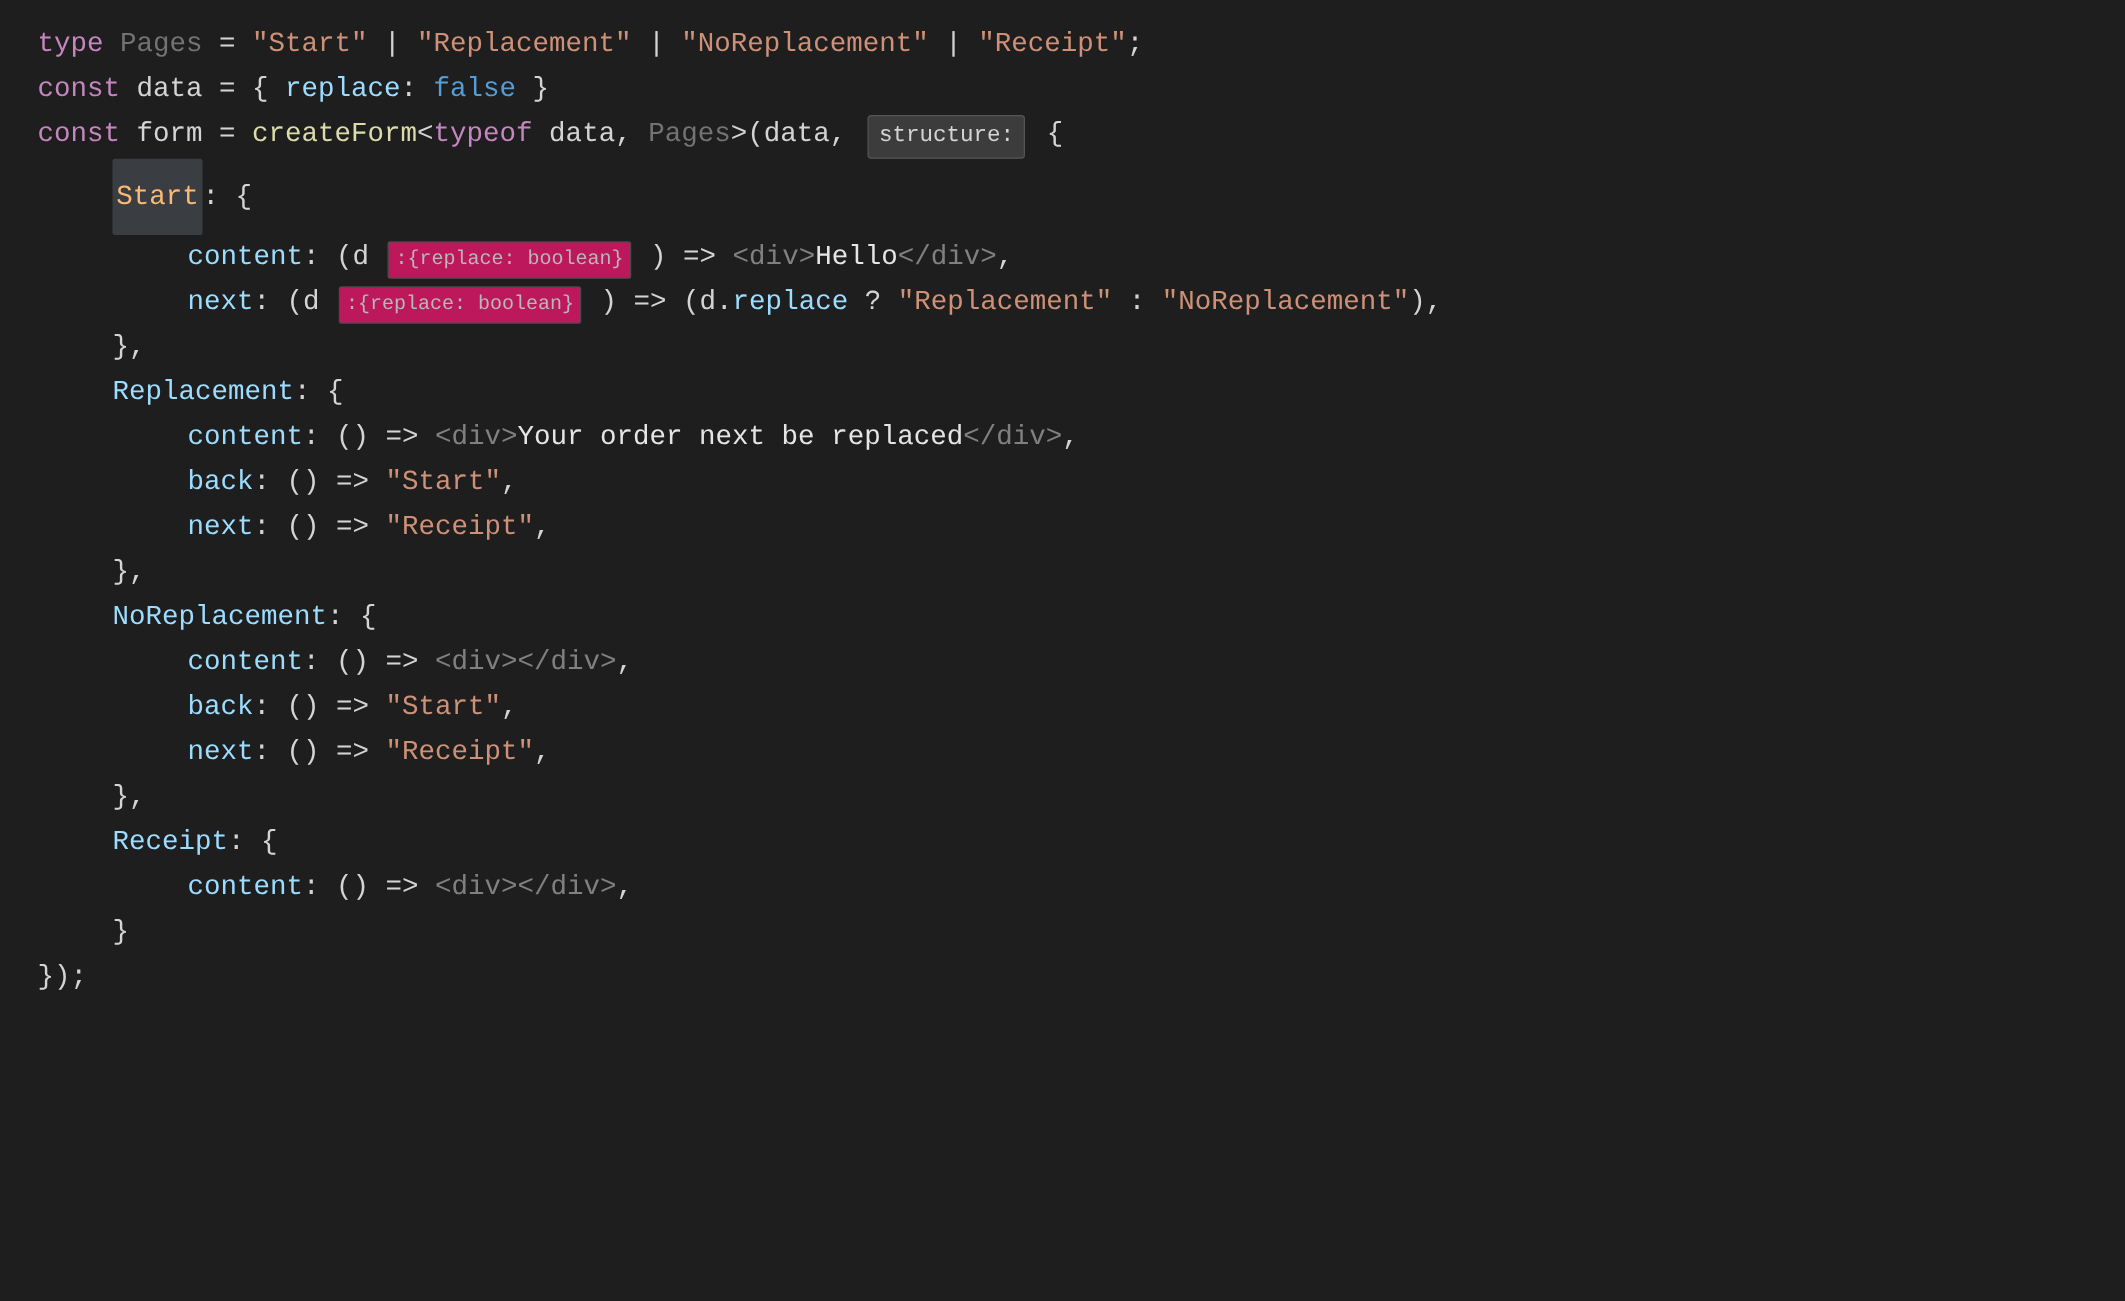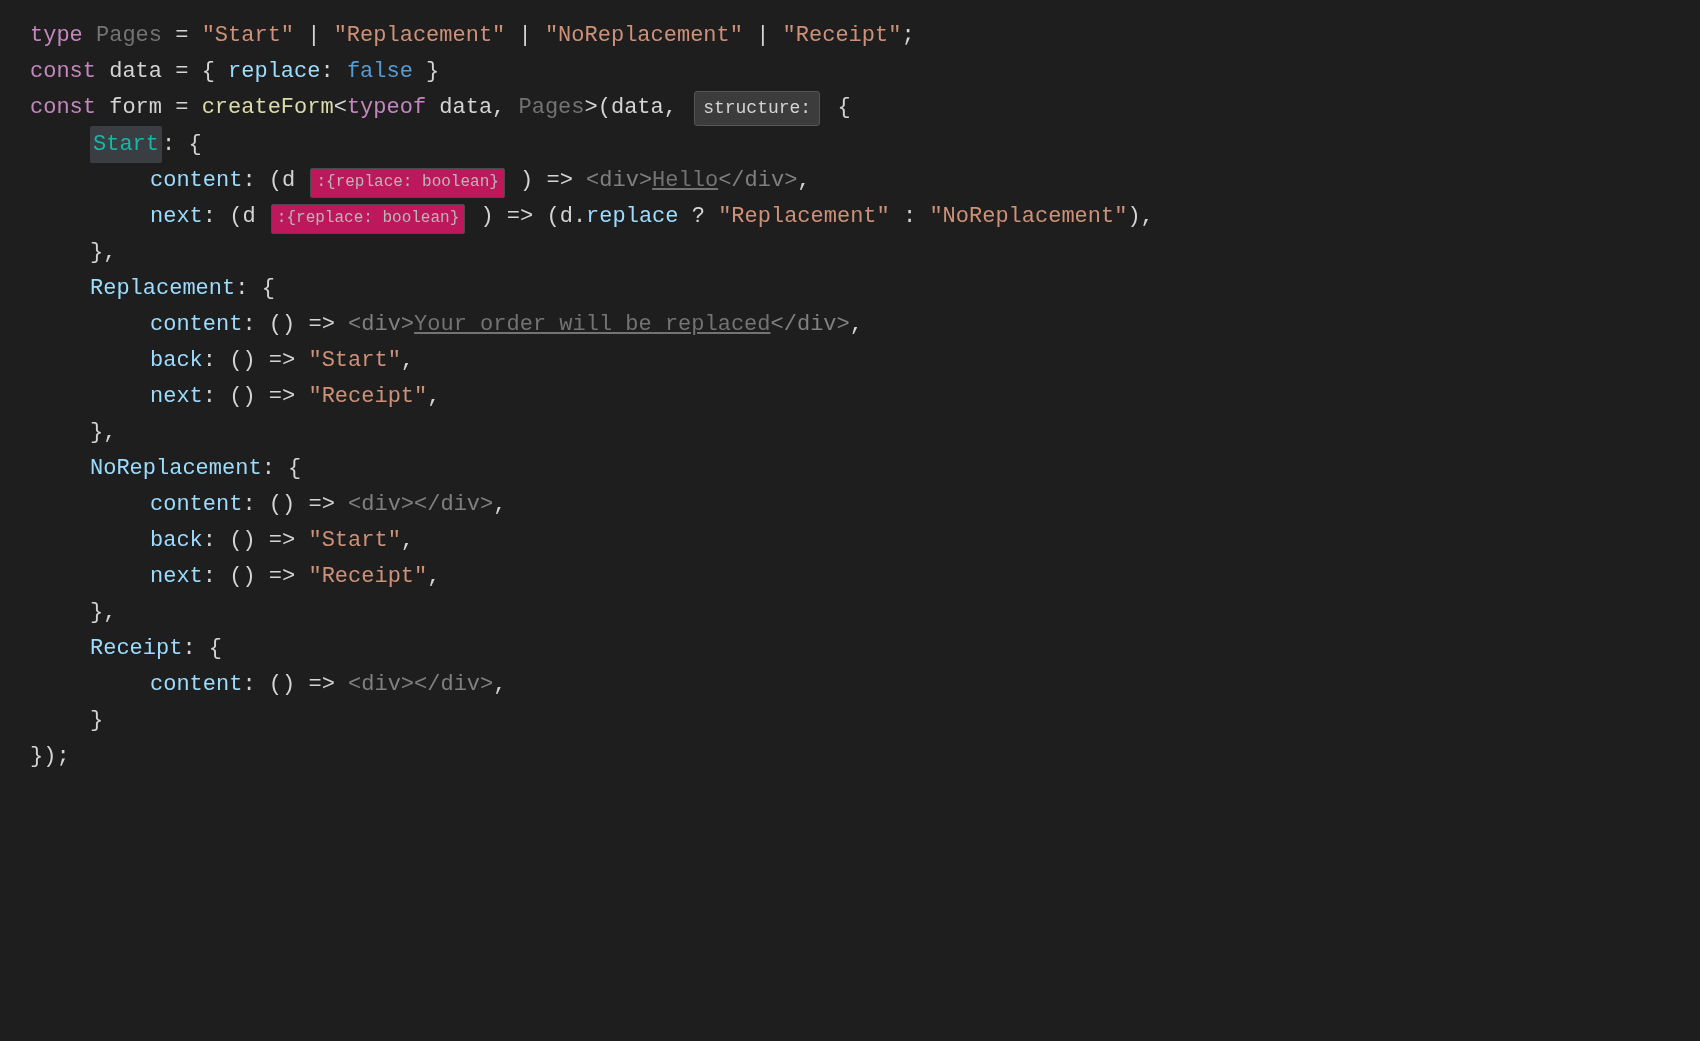--- a/index.html
+++ b/index.html
@@ -34,23 +34,23 @@
 
     
     .kw { color: #c586c0; } 
     .type-name { color: #737373; } 
     .str { color: #ce9178; } 
     .fn { color: #dcdcaa; } 
     .plain { color: #d4d4d4; } 
     .prop { color: #9cdcfe; } 
     .bool { color: #569cd6; }
     .jsx-tag { color: #808080; }
-    .jsx-content { color: #737373; text-decoration: underline; }
+    .jsx-content { color: #e5e5e5; }
     .section-key { color: #9cdcfe; }
-    .section-key-start { color: #14b8a6; background-color: #3a3d41; padding: 1px 3px; border-radius: 2px; }
+    .section-key-start { color: #fdba74; background-color: #3a3d41; padding: 13px 3px; border-radius: 2px; }
     .tooltip {
       display: inline-block;
       background-color: #3c3c3c;
       border: 1px solid #555;
       color: #d4d4d4;
       font-size: 18px;
       padding: 2px 8px;
       border-radius: 3px;
       margin: 0 4px;
       vertical-align: middle;
@@ -97,21 +97,21 @@
 
   <div class="code-line">
     <span style="display:inline-block;width:60px"></span><span class="plain">},</span>
   </div>
 
   <div class="code-line">
     <span style="display:inline-block;width:60px"></span><span class="section-key">Replacement</span><span class="plain">: {</span>
   </div>
 
   <div class="code-line">
-    <span style="display:inline-block;width:120px"></span><span class="prop">content</span><span class="plain">: () =&gt; </span><span class="jsx-tag">&lt;div&gt;</span><span class="jsx-content">Your order will be replaced</span><span class="jsx-tag">&lt;/div&gt;</span><span class="plain">,</span>
+    <span style="display:inline-block;width:120px"></span><span class="prop">content</span><span class="plain">: () =&gt; </span><span class="jsx-tag">&lt;div&gt;</span><span class="jsx-content">Your order next be replaced</span><span class="jsx-tag">&lt;/div&gt;</span><span class="plain">,</span>
   </div>
 
   <div class="code-line">
     <span style="display:inline-block;width:120px"></span><span class="prop">back</span><span class="plain">: () =&gt; </span><span class="str">"Start"</span><span class="plain">,</span>
   </div>
 
   <div class="code-line">
     <span style="display:inline-block;width:120px"></span><span class="prop">next</span><span class="plain">: () =&gt; </span><span class="str">"Receipt"</span><span class="plain">,</span>
   </div>
 

